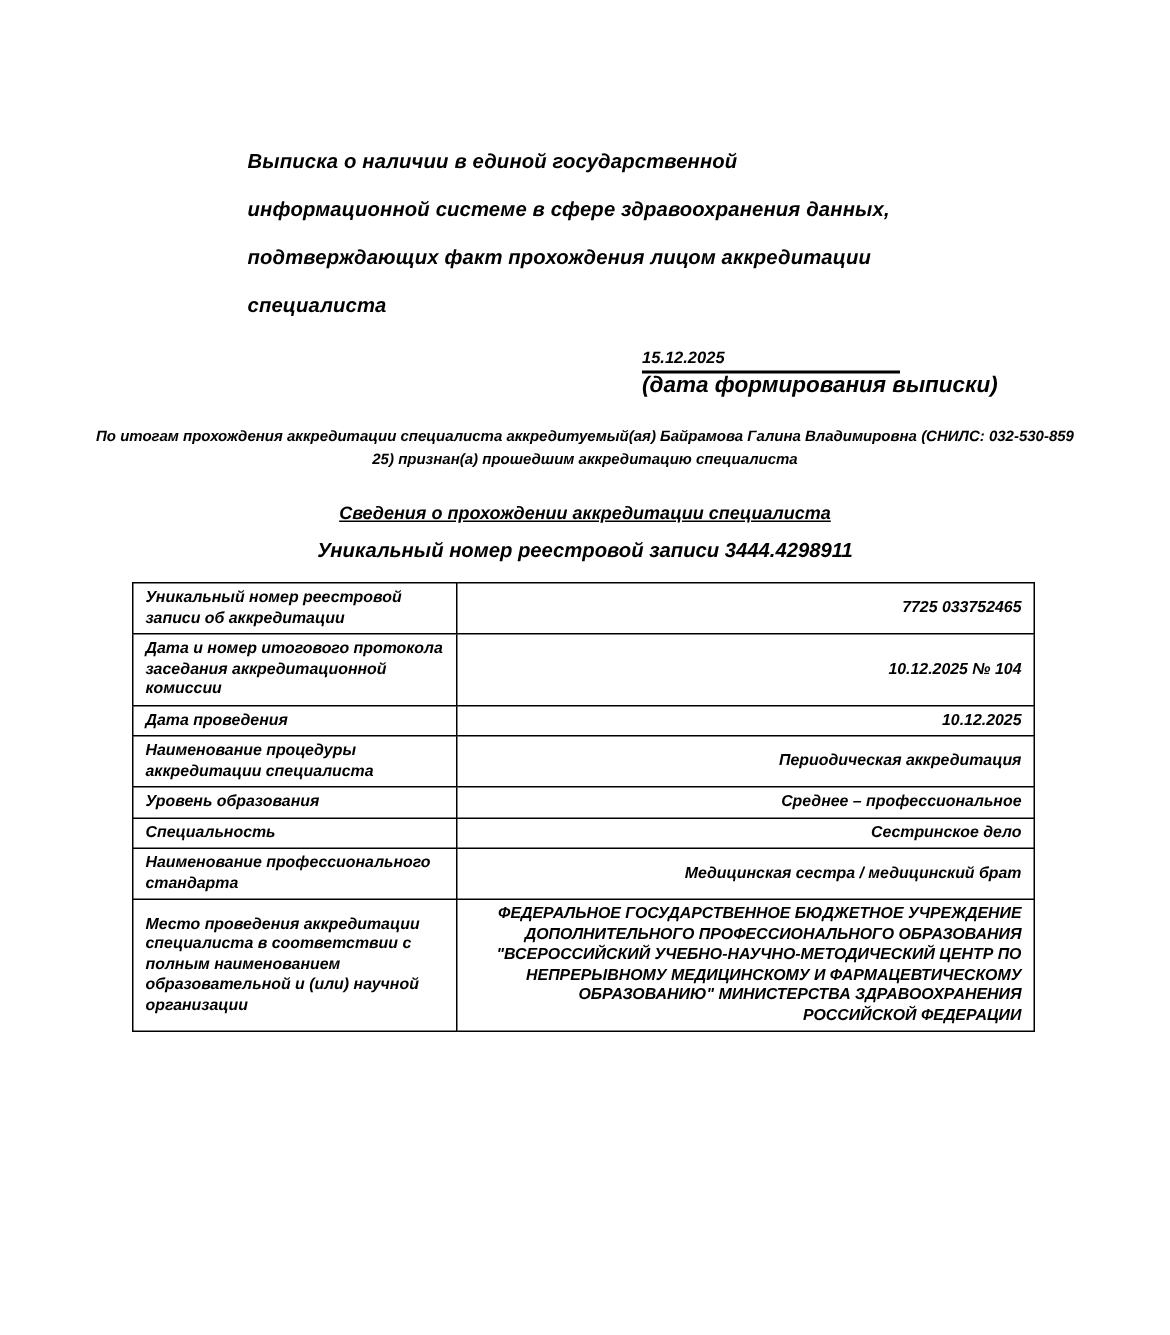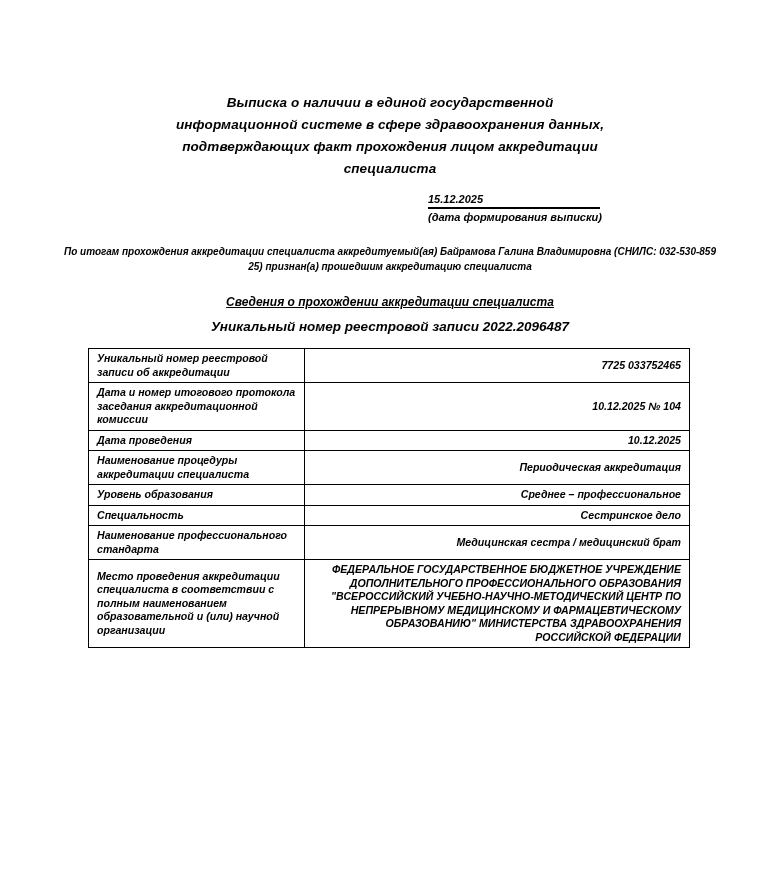--- a/index.html
+++ b/index.html
@@ -14,40 +14,39 @@
     margin: 0 auto;
     background: #ffffff;
     color: #000000;
     overflow: hidden;
     font-style: italic;
     font-weight: bold;
   }
   .doc-title {
     margin: 92px auto 0 auto;
     width: 450px;
-    text-align: center;
     font-size: 13.5px;
-    line-height: 22px;
+    line-height: 32px;
     letter-spacing: 0.1px;
   }
   .date-block {
     width: 172px;
     margin-left: 428px;
     margin-top: 12px;
   }
   .date-value {
     display: block;
     font-size: 11px;
     line-height: 14px;
     padding-bottom: 1px;
     border-bottom: 2px solid #000000;
   }
   .date-caption {
     display: block;
-    font-size: 11px;
+    font-size: 15px;
     line-height: 14px;
     white-space: nowrap;
     margin-top: 1px;
   }
   .summary {
     margin: 20px auto 0 auto;
     width: 655px;
     text-align: center;
     font-size: 10px;
     line-height: 15px;
@@ -95,21 +94,21 @@
 
   <div class="date-block">
     <span class="date-value">15.12.2025</span>
     <span class="date-caption">(дата формирования выписки)</span>
   </div>
 
   <div class="summary">По итогам прохождения аккредитации специалиста аккредитуемый(ая) Байрамова Галина Владимировна (СНИЛС: 032-530-859 25) признан(а) прошедшим аккредитацию специалиста</div>
 
   <div class="section-title">Сведения о прохождении аккредитации специалиста</div>
 
-  <div class="registry-line">Уникальный номер реестровой записи 2022.2096487</div>
+  <div class="registry-line">Уникальный номер реестровой записи 3444.4298911</div>
 
   <table class="acc-table">
     <tbody>
         <tr>
       <td class="label-cell">Уникальный номер реестровой записи об аккредитации</td>
       <td class="value-cell">7725 033752465</td>
     </tr>
         <tr>
       <td class="label-cell">Дата и номер итогового протокола заседания аккредитационной комиссии</td>
       <td class="value-cell">10.12.2025 № 104</td>

